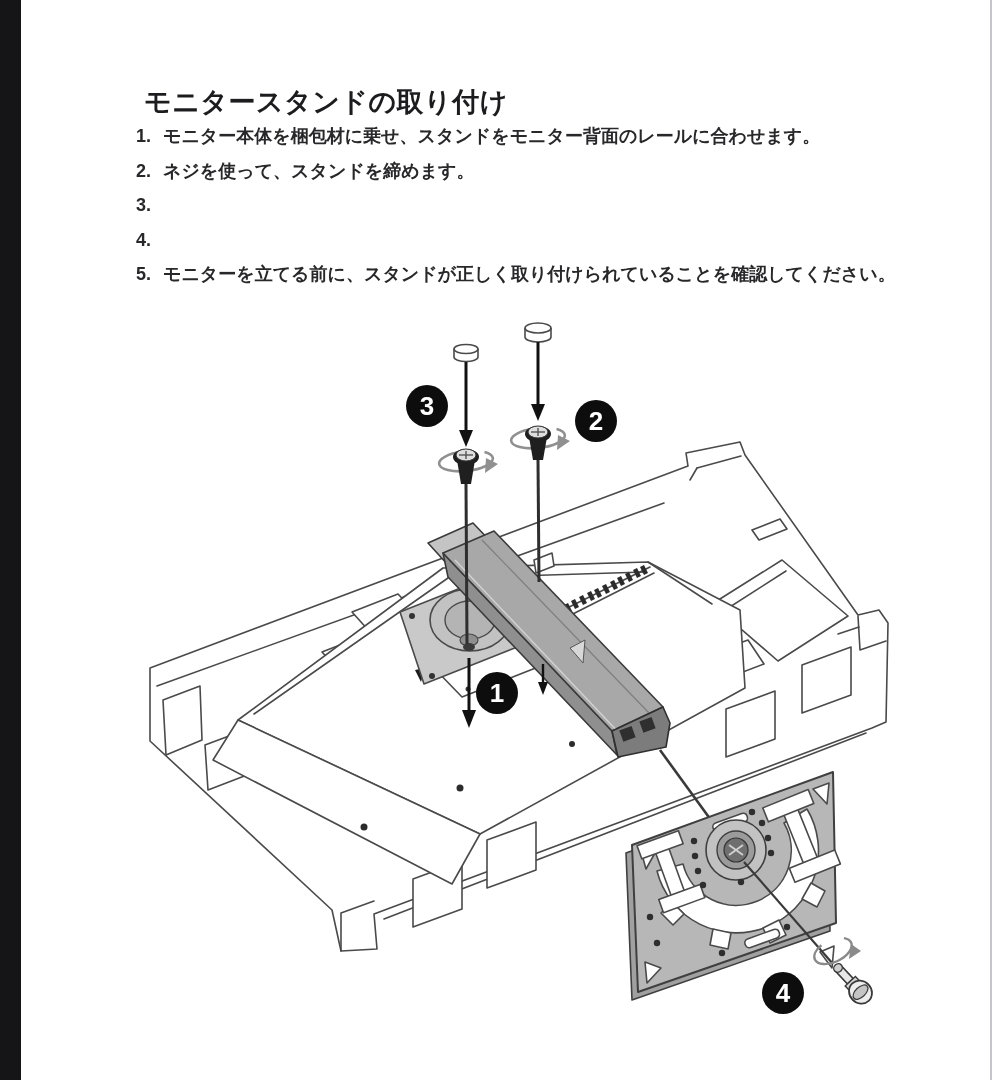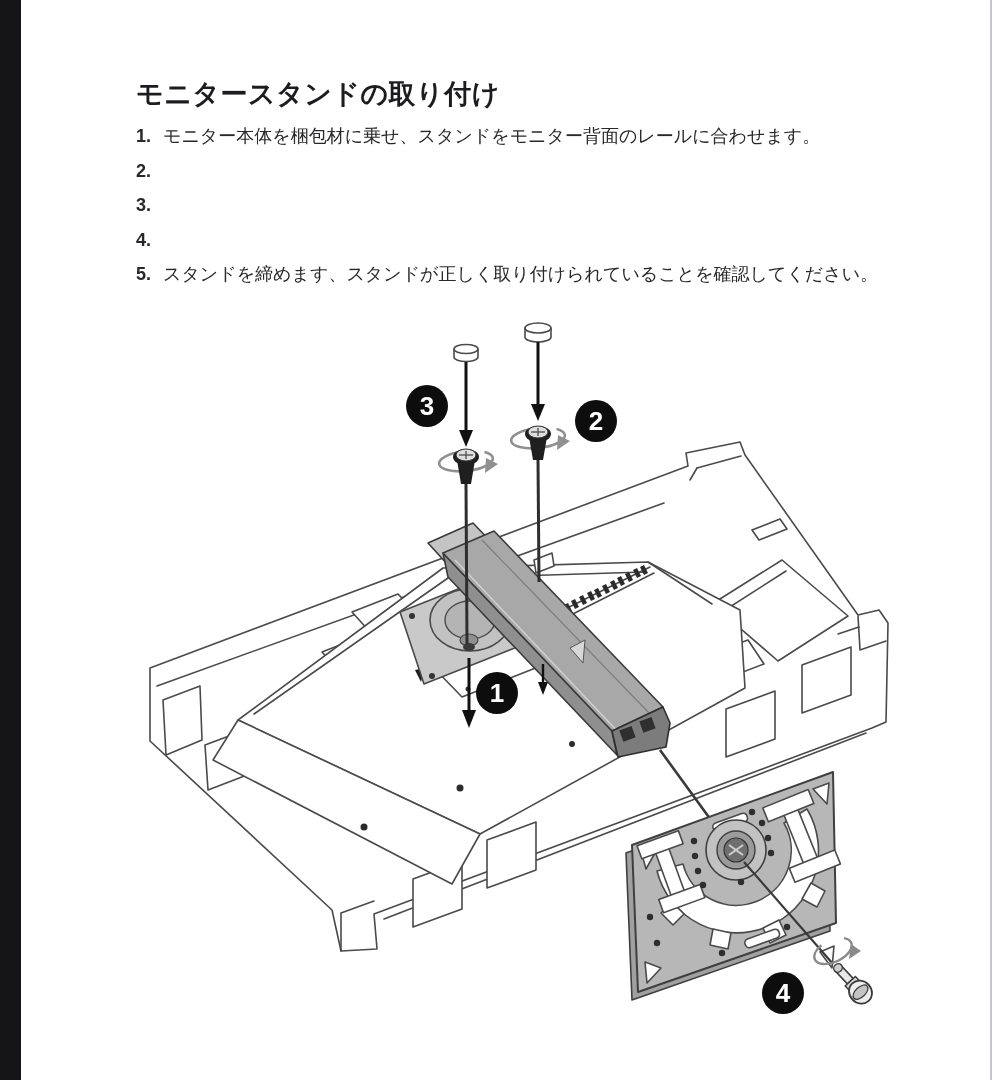--- a/index.html
+++ b/index.html
@@ -1,26 +1,26 @@
 <!DOCTYPE html>
 <html><head>
 <meta charset="utf-8">
 <style>
   html,body{margin:0;padding:0;background:#e8e8e8;}
   .page{position:relative;width:995px;height:1080px;background:#ffffff;overflow:hidden;
         font-family:"Liberation Sans","DejaVu Sans",sans-serif;}
   .left-bar{position:absolute;left:0;top:0;width:21px;height:1080px;background:#151518;}
   .right-edge{position:absolute;left:990px;top:0;width:2px;height:1080px;background:#c6c6ca;}
-  .title{position:absolute;left:136px;top:78px;margin:0;font-size:27px;line-height:32px;
+  .title{position:absolute;left:136px;top:78px;margin:8px;font-size:27px;line-height:32px;
          font-weight:800;color:#1c1c1e;letter-spacing:.5px;}
   .steps{position:absolute;left:136px;top:127px;margin:0;padding:0;list-style:none;}
   .steps li{display:flex;align-items:baseline;height:19.5px;margin-bottom:15px;
             font-size:18px;line-height:19.5px;color:#28282a;}
   .steps .num{width:27px;flex:0 0 27px;font-weight:700;}
-  .steps .txt{font-weight:400;white-space:nowrap;letter-spacing:0;}
+  .steps .txt{font-weight:700;white-space:nowrap;letter-spacing:0;}
   svg.diagram{position:absolute;left:0;top:0;width:995px;height:1080px;}
   svg .ln{fill:none;stroke:#4a4a4a;stroke-width:1.6;stroke-linejoin:round;stroke-linecap:round;}
   svg .wh{fill:#ffffff;stroke:#4a4a4a;stroke-width:1.6;stroke-linejoin:round;}
   svg .callout-txt{font-family:"Liberation Sans","DejaVu Sans",sans-serif;font-size:26px;
                    font-weight:800;fill:#ffffff;text-anchor:middle;}
 </style>
 </head>
 <body>
 
 <div class="page">
@@ -29,30 +29,31 @@
 
   <h1 class="title">モニタースタンドの取り付け</h1>
 
   <ol class="steps">
     <li>
       <span class="num">1.</span>
       <span class="txt">モニター本体を梱包材に乗せ、スタンドをモニター背面のレールに合わせます。</span>
     </li>
     <li>
       <span class="num">2.</span>
+      <span class="txt">ネジを使って、スタンドを締めます。</span>
     </li>
     <li>
       <span class="num">3.</span>
     </li>
     <li>
       <span class="num">4.</span>
     </li>
     <li>
       <span class="num">5.</span>
-      <span class="txt">スタンドを締めます、スタンドが正しく取り付けられていることを確認してください。</span>
+      <span class="txt">モニターを立てる前に、スタンドが正しく取り付けられていることを確認してください。</span>
     </li>
   </ol>
 
   <svg class="diagram" viewBox="0 0 995 1080">
 
     <g>
       <path class="wh" d="M150 668 L688 466 L686 453 L740 442 L745 455 L858 615 L879 610 L888 623 L886 722 L872 728 L374 914 L377 949 L341 951 L332 910 L150 741 Z"></path>
       <path class="ln" d="M157 686 L664 503"></path>
       <path class="ln" d="M866 733 L384 919"></path>
       <path class="ln" d="M858 616 L860 650 L886 641"></path>

